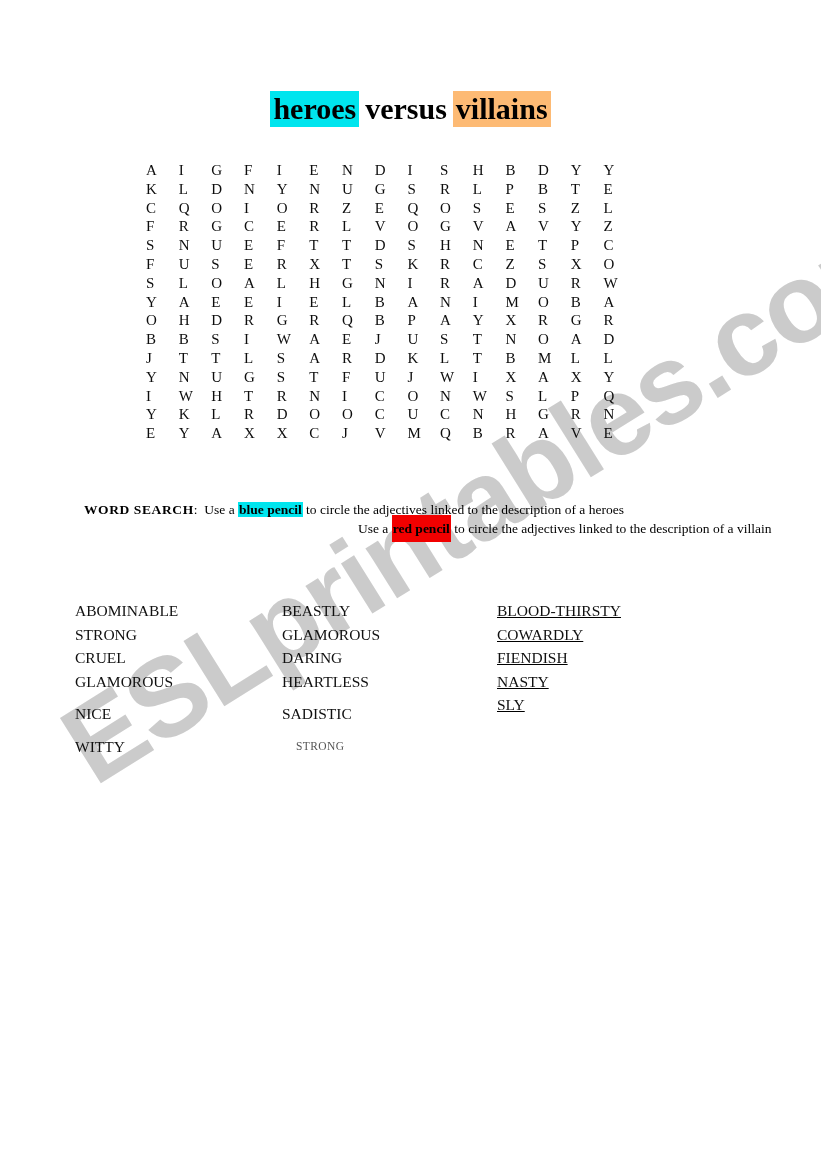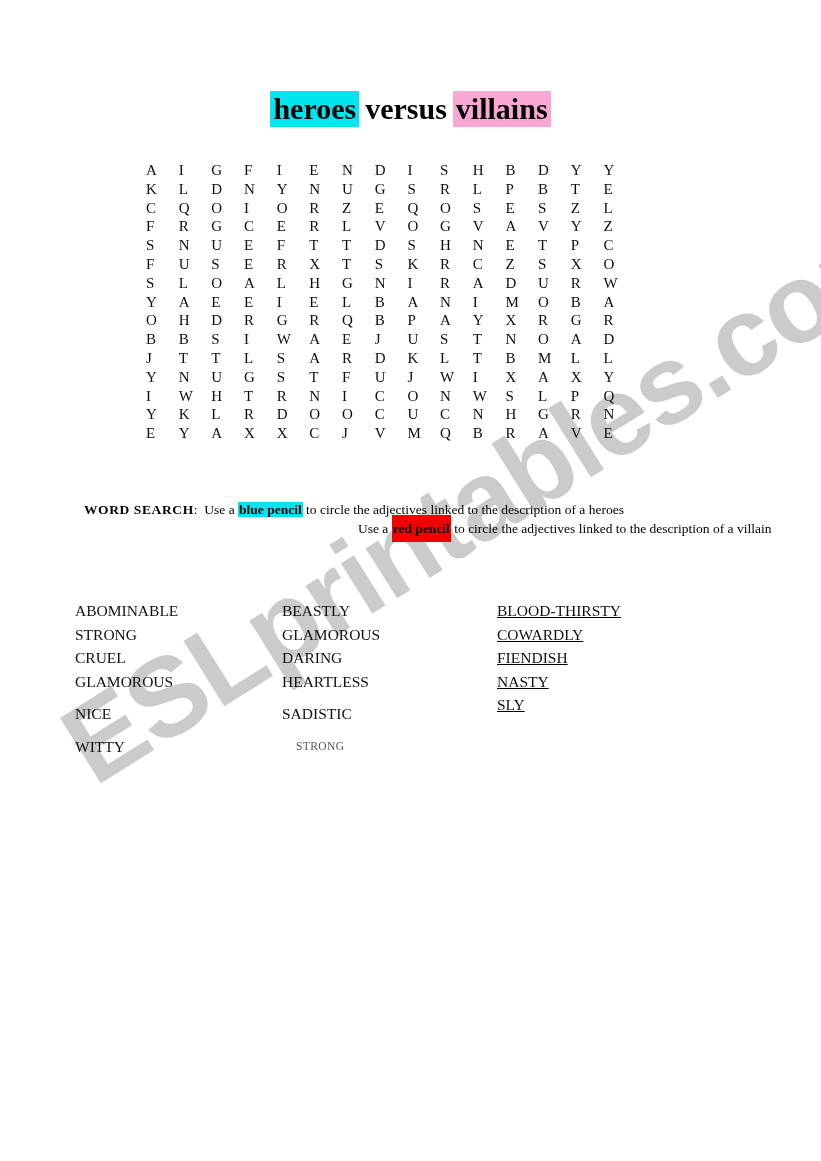--- a/index.html
+++ b/index.html
@@ -65,21 +65,21 @@
     font-size: 30px;
     line-height: 36px;
     white-space: nowrap;
   }
   #title-line .hl-cyan {
     background: #00e5ee;
     padding: 1px 3px 2px 3px;
     margin-top: 35px;
   }
   #title-line .hl-red {
-    background: #f9a8d4;
+    background: #fdba74;
     padding: 1px 3px 2px 3px;
   }
   #title-line .plain {
     padding: 0 6px;
   }
 
   
   #grid {
     position: absolute;
     left: 146px;

